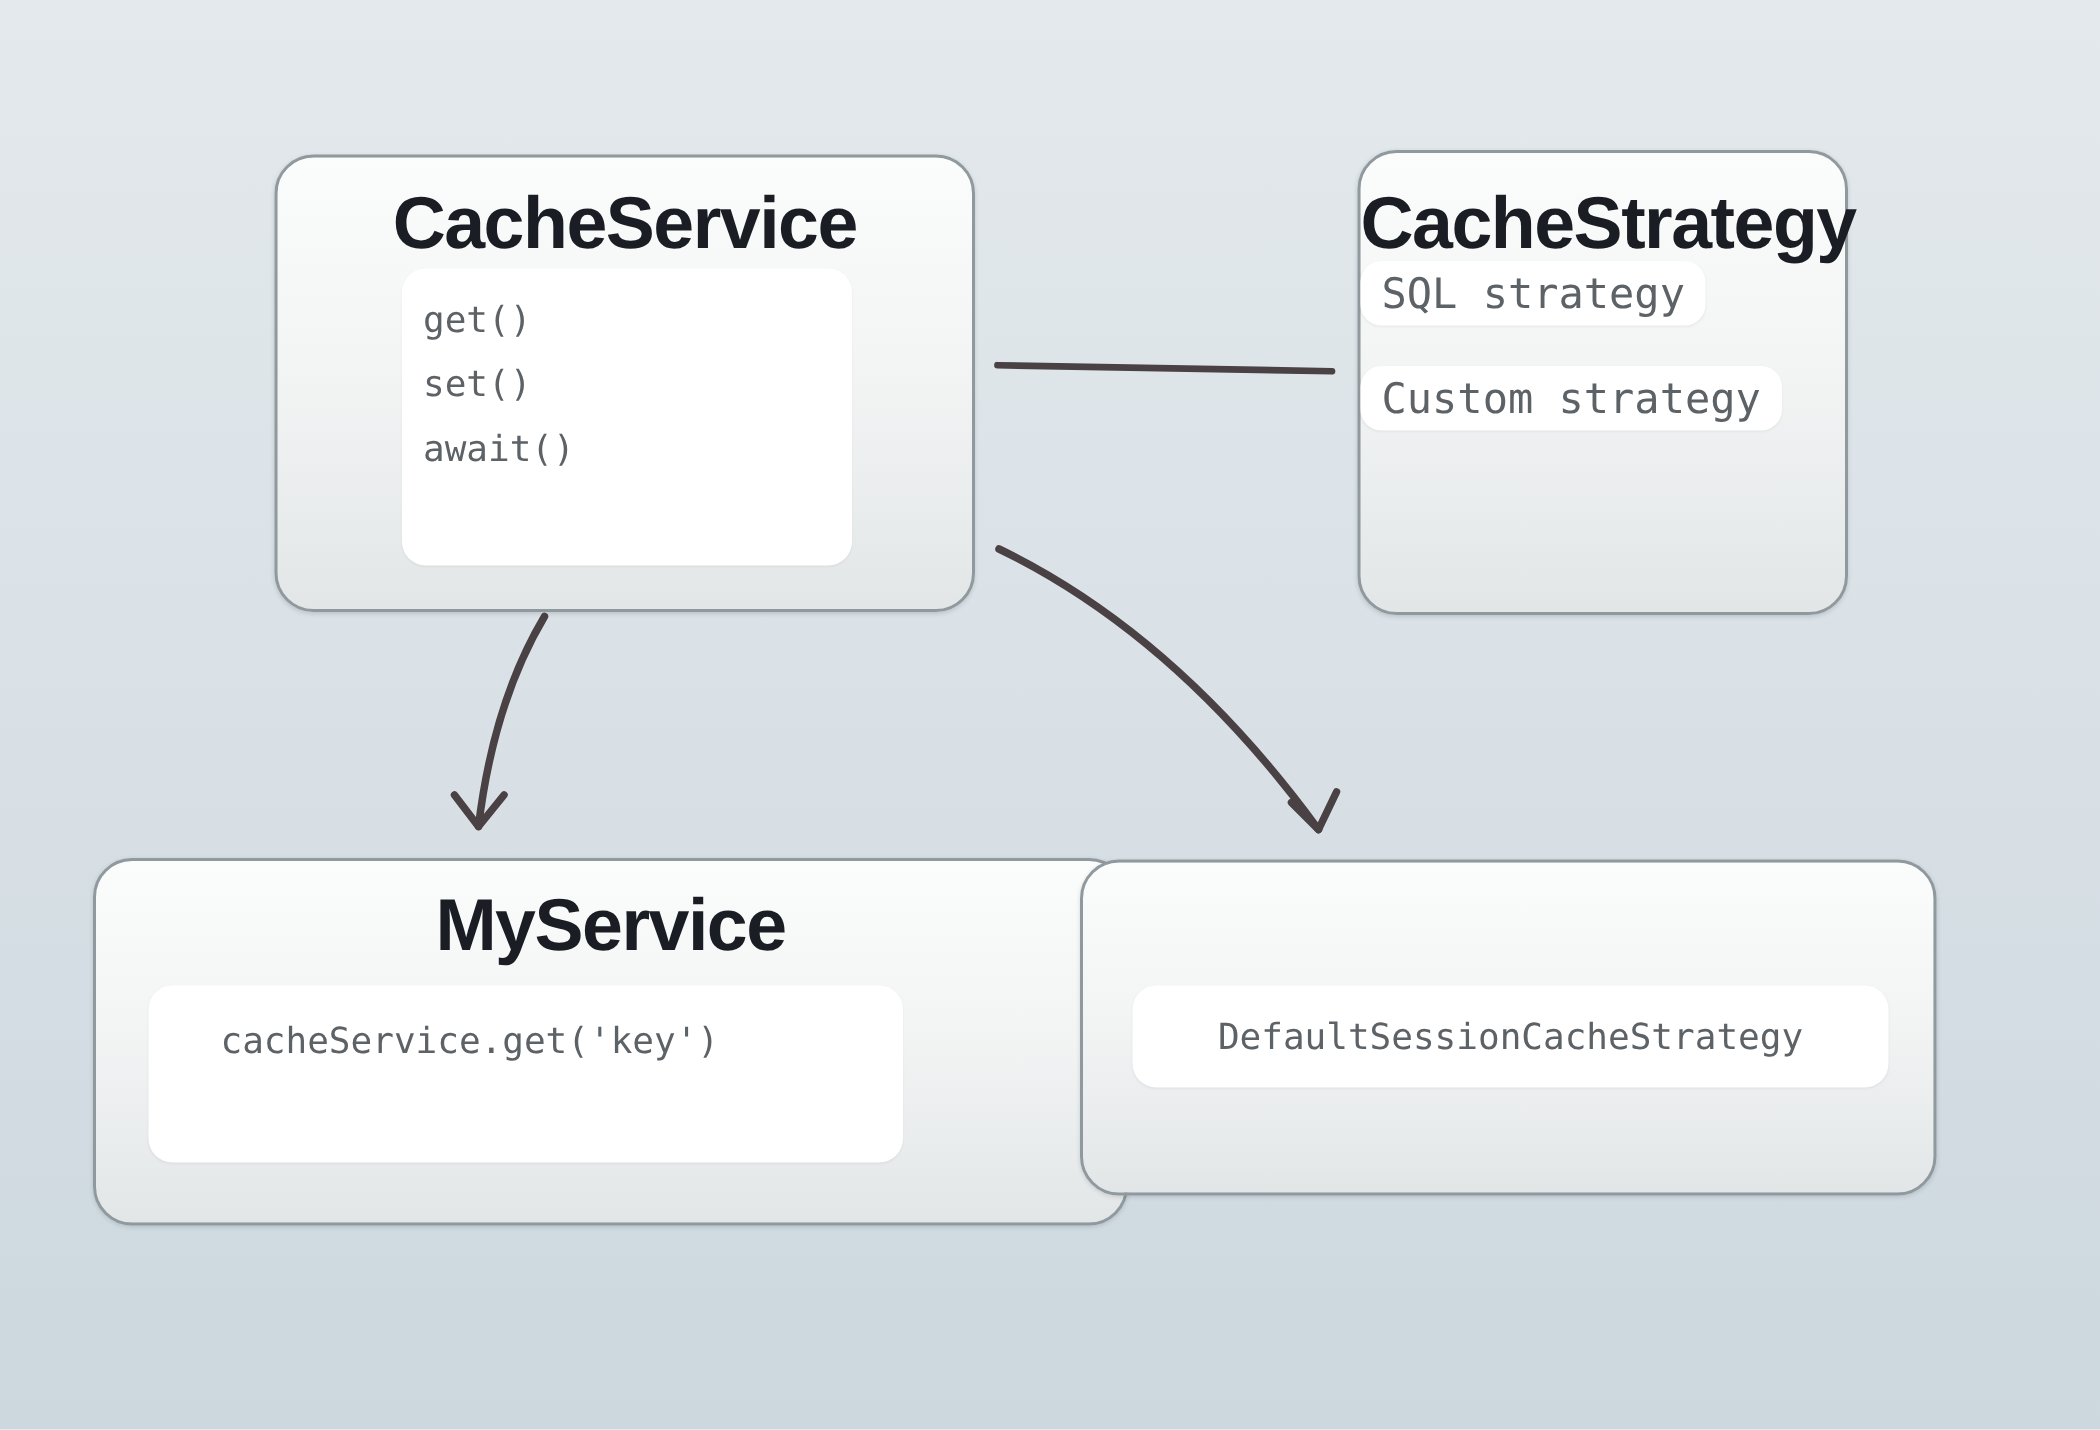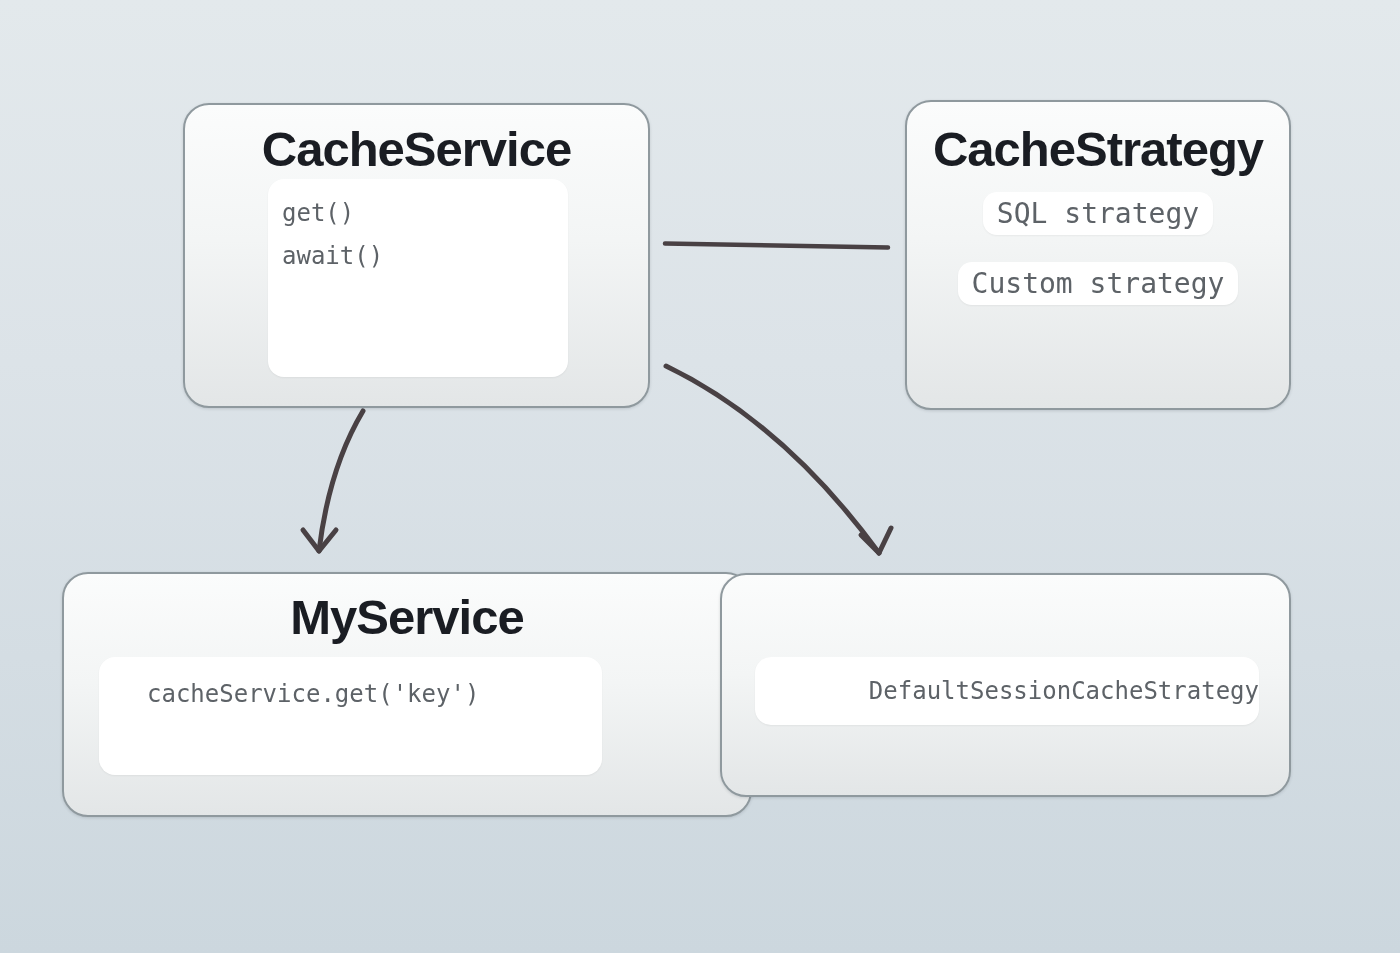--- a/index.html
+++ b/index.html
@@ -29,61 +29,62 @@
     font-size:24px;
   }
 
   
   #node-cache-service { left:183px; top:103px; width:467px; height:305px; }
   #node-cache-service .node-title { margin-top:22px; }
   #cache-service-methods { left:83px; top:74px; width:300px; height:198px;
     padding:13px 0 0 14px; box-sizing:border-box; line-height:43px; }
 
   
-  #node-cache-strategy { left:905px; top:100px; width:386px; height:310px; }
+  #node-cache-strategy { left:905px; top:100px; width:327px; height:310px; }
   #node-cache-strategy .node-title { margin-top:25px; }
-  .pills { display:flex; flex-direction:column; align-items:center; gap:27px; margin-top:21px; }
+  .pills { display:flex; flex-direction:column; align-items:flex-start; gap:27px; margin-top:3px; }
   .pill {
     background:#ffffff; border-radius:14px; padding:5px 14px;
     font-size:28px; white-space:nowrap;
     box-shadow:0 1px 2px rgba(0,0,0,.05);
   }
 
   
   #node-my-service { left:62px; top:572px; width:690px; height:245px; }
   #node-my-service .node-title { margin-top:21px; }
   #my-service-code { left:35px; top:83px; width:503px; height:118px;
     padding:15px 0 0 13px; box-sizing:border-box; line-height:44px; }
   #my-service-code .code-line-2 { padding-left:35px; }
 
   
   #node-session-cache { left:720px; top:573px; width:571px; height:224px; }
   #node-session-cache .node-title { margin-top:23px; }
   #session-cache-code { left:33px; top:82px; width:504px; height:68px;
-    display:flex; align-items:center; justify-content:flex-end; }
+    display:flex; align-items:center; justify-content:center; }
 </style>
 </head>
 <body>
 
 <svg class="edges-layer" viewBox="0 0 1400 953">
   <path d="M 665 243.5 L 888 247.5" fill="none" stroke-width="4.5" stroke-linecap="round" stroke="#494144"></path>
   <g fill="none" stroke-width="5" stroke-linecap="round" stroke-linejoin="round">
     <path d="M 363 411 Q 329 468 319 551" stroke="#494144"></path>
     <path d="M 303 530 L 319 551 L 336 530" stroke="#494144"></path>
   </g>
   <g fill="none" stroke-width="5" stroke-linecap="round" stroke-linejoin="round">
     <path d="M 666 366 Q 784 423 879 553" stroke="#494144"></path>
     <path d="M 861 535 L 879 553 L 891 528" stroke="#494144"></path>
   </g>
 </svg>
 
 <div class="node" id="node-cache-service">
   <div class="node-title">CacheService</div>
   <div class="codeblock mono" id="cache-service-methods">
     <div>get()</div>
+    <div>set()</div>
     <div>await()</div>
   </div>
 </div>
 
 <div class="node" id="node-cache-strategy">
   <div class="node-title">CacheStrategy</div>
   <div class="pills">
     <span class="pill mono">SQL strategy</span>
     <span class="pill mono">Custom strategy</span>
   </div>

